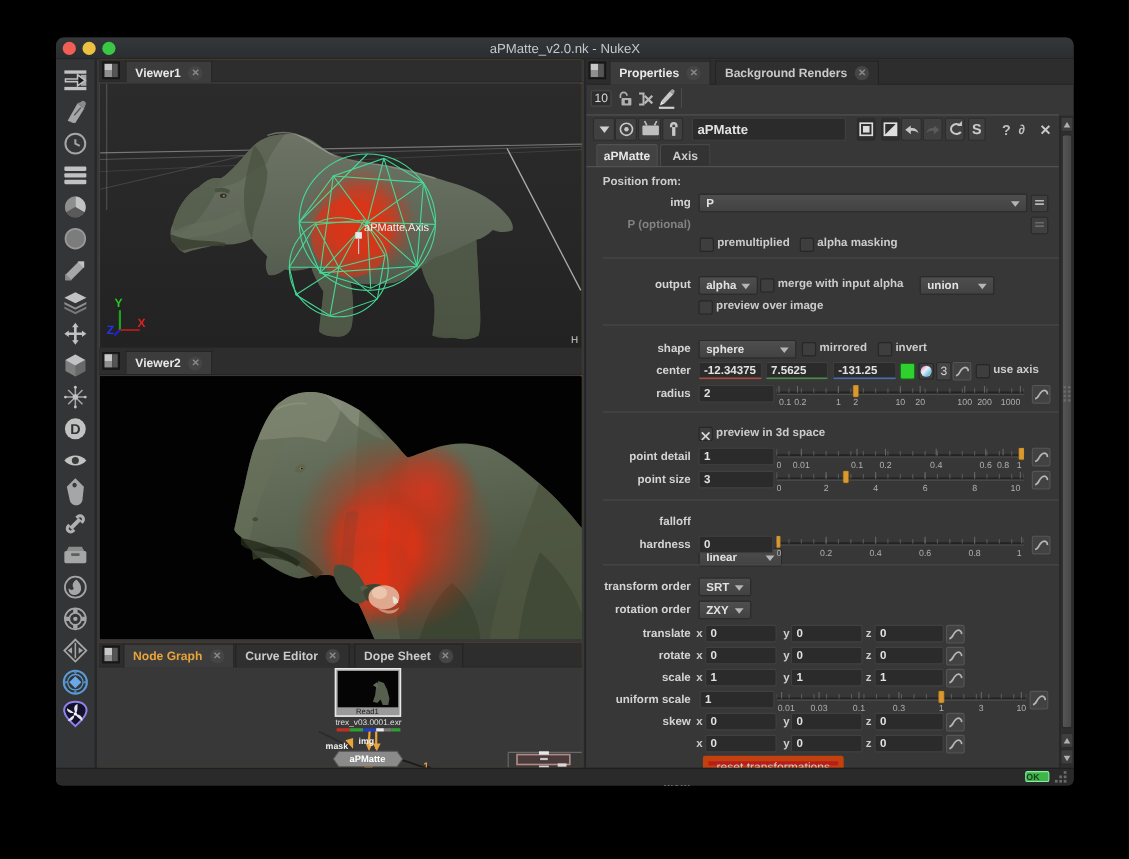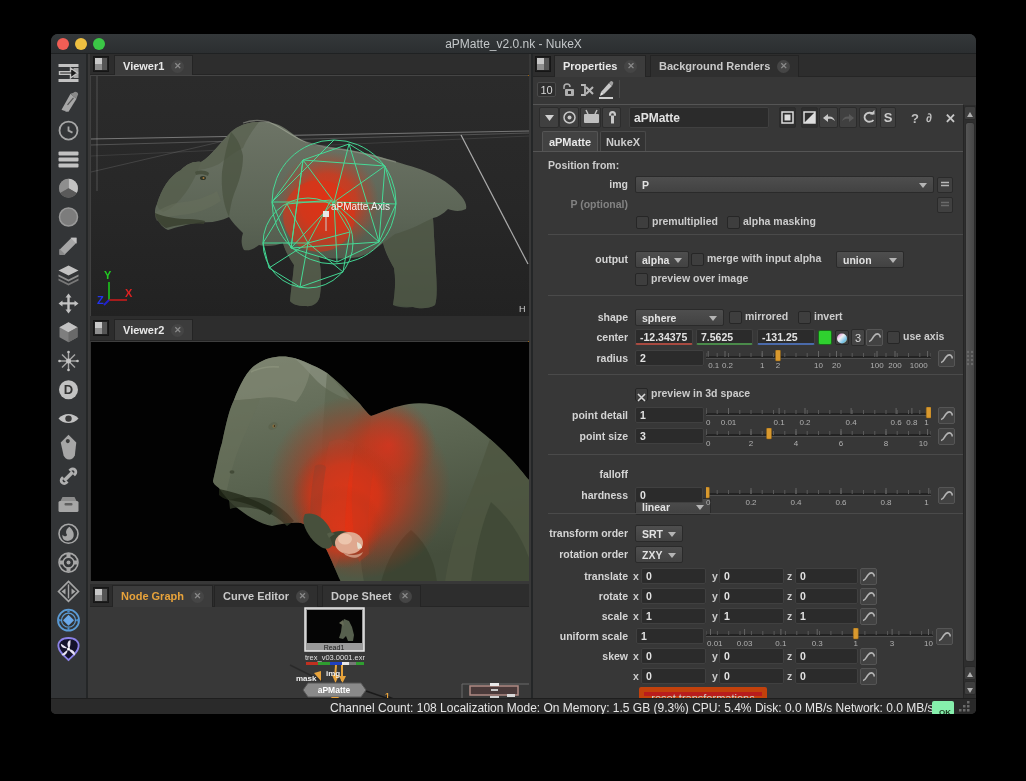--- a/index.html
+++ b/index.html
@@ -454,21 +454,21 @@
         </svg></div>
     <div class="hdrbtn" style="left:326px;top:53px;width:18px;"><svg width="17" height="18">
           <path d="M13 6 A5 4.5 0 1 0 13.5 12" fill="none" stroke="#c8c8c8" stroke-width="1.8"></path>
           <path d="M10 6.5 L14.5 6.5 L14.5 2 Z" fill="#c8c8c8"></path>
         </svg></div>
     <div class="hdrbtn" style="left:347px;top:53px;width:16px;color:#cccccc;font-weight:bold;font-size:13px;text-align:center;line-height:19px;">S</div>
     <div class="abs lbl" style="left:378px;top:57px;font-weight:bold;font-size:13px;color:#c0c0c0;">?</div>
     <div class="abs lbl" style="left:393px;top:57px;font-weight:bold;font-size:12px;color:#c0c0c0;">∂</div>
     <div class="abs lbl" style="left:412px;top:57px;font-weight:bold;font-size:13px;color:#c8c8c8;">✕</div>
     <div class="abs" style="left:9px;top:77px;width:56px;height:21px;background:#424242;border:1px solid #555;border-bottom:none;color:#e8e8e8;font-size:11px;font-weight:bold;text-align:center;line-height:20px;border-radius:2px 2px 0 0;">aPMatte</div>
-    <div class="abs" style="left:67px;top:77px;width:46px;height:21px;background:#333;border:1px solid #4a4a4a;border-bottom:none;color:#ccc;font-size:11px;font-weight:bold;text-align:center;line-height:20px;border-radius:2px 2px 0 0;">NukeX</div>
+    <div class="abs" style="left:67px;top:77px;width:46px;height:21px;background:#333;border:1px solid #4a4a4a;border-bottom:none;color:#ccc;font-size:11px;font-weight:bold;text-align:center;line-height:20px;border-radius:2px 2px 0 0;">Axis</div>
     <div class="divline" style="left:0;top:97px;width:430px;background:#555;"></div>
     <div class="abs lbl" style="left:15px;top:105px;color:#cccccc;">Position from:</div>
     <div class="abs" style="right:348px;top:124px;color:#d4d4d4;font-size:10.5px;font-weight:bold;white-space:nowrap;">img</div>
     <div class="drop" style="left:102px;top:122px;width:299px;"><span>P</span><span class="ar"></span></div>
     <div class="eqbtn" style="left:404px;top:123px;"><svg width="12" height="12">
           <path d="M2 4.5 h8 M2 7.5 h8" stroke="#b8b8b8" stroke-width="1.5"></path>
         </svg></div>
     <div class="abs" style="right:348px;top:144px;color:#828282;font-size:10.5px;font-weight:bold;white-space:nowrap;">P (optional)</div>
     <div class="eqbtn" style="left:404px;top:143px;"><svg width="12" height="12">
           <path d="M2 4.5 h8 M2 7.5 h8" stroke="#6a6a6a" stroke-width="1.5"></path>
@@ -823,22 +823,21 @@
         </g>
       </svg>
     <div class="abs" style="left:431px;top:612px;width:12px;height:14px;background:#3e3e3e;border:1px solid #2a2a2a;border-radius:2px;"><svg width="10" height="12">
           <path d="M5 3 L8 8 L2 8 Z" fill="#b0b0b0"></path>
         </svg></div>
     <div class="abs" style="left:431px;top:627px;width:12px;height:14px;background:#3e3e3e;border:1px solid #2a2a2a;border-radius:2px;"><svg width="10" height="12">
           <path d="M5 9 L8 4 L2 4 Z" fill="#b0b0b0"></path>
         </svg></div>
   </div>
   <div class="abs statusbar">
-      <span style="position:absolute;left:279px;top:2px;">Channel Count: 108&nbsp;Localization Mode: On&nbsp;Memory: 1.5 GB (9.3%)&nbsp;CPU: 5.4%&nbsp;Disk: 0.0 MB/s&nbsp;Network: 0.0 MB/s</span>
-    <span style="position:absolute;left:881px;top:2px;width:22px;height:10px;background:#3fb547;border:7px solid #86efac;border-radius:2px;color:#1c3a20;font-size:8px;font-weight:bold;text-align:right;line-height:9px;">OK</span>
+    <span style="position:absolute;left:881px;top:2px;width:22px;height:10px;background:#3fb547;border:1px solid #86efac;border-radius:2px;color:#1c3a20;font-size:8px;font-weight:bold;text-align:left;line-height:9px;">OK</span>
     <svg style="position:absolute;left:904px;top:2px;" width="18" height="13">
         <g fill="#6a6a6a">
           <rect x="12" y="0" width="2.5" height="2.5"></rect>
           <rect x="8" y="4" width="2.5" height="2.5"></rect>
           <rect x="12" y="4" width="2.5" height="2.5"></rect>
           <rect x="4" y="8" width="2.5" height="2.5"></rect>
           <rect x="8" y="8" width="2.5" height="2.5"></rect>
           <rect x="12" y="8" width="2.5" height="2.5"></rect>
         </g>
       </svg>

